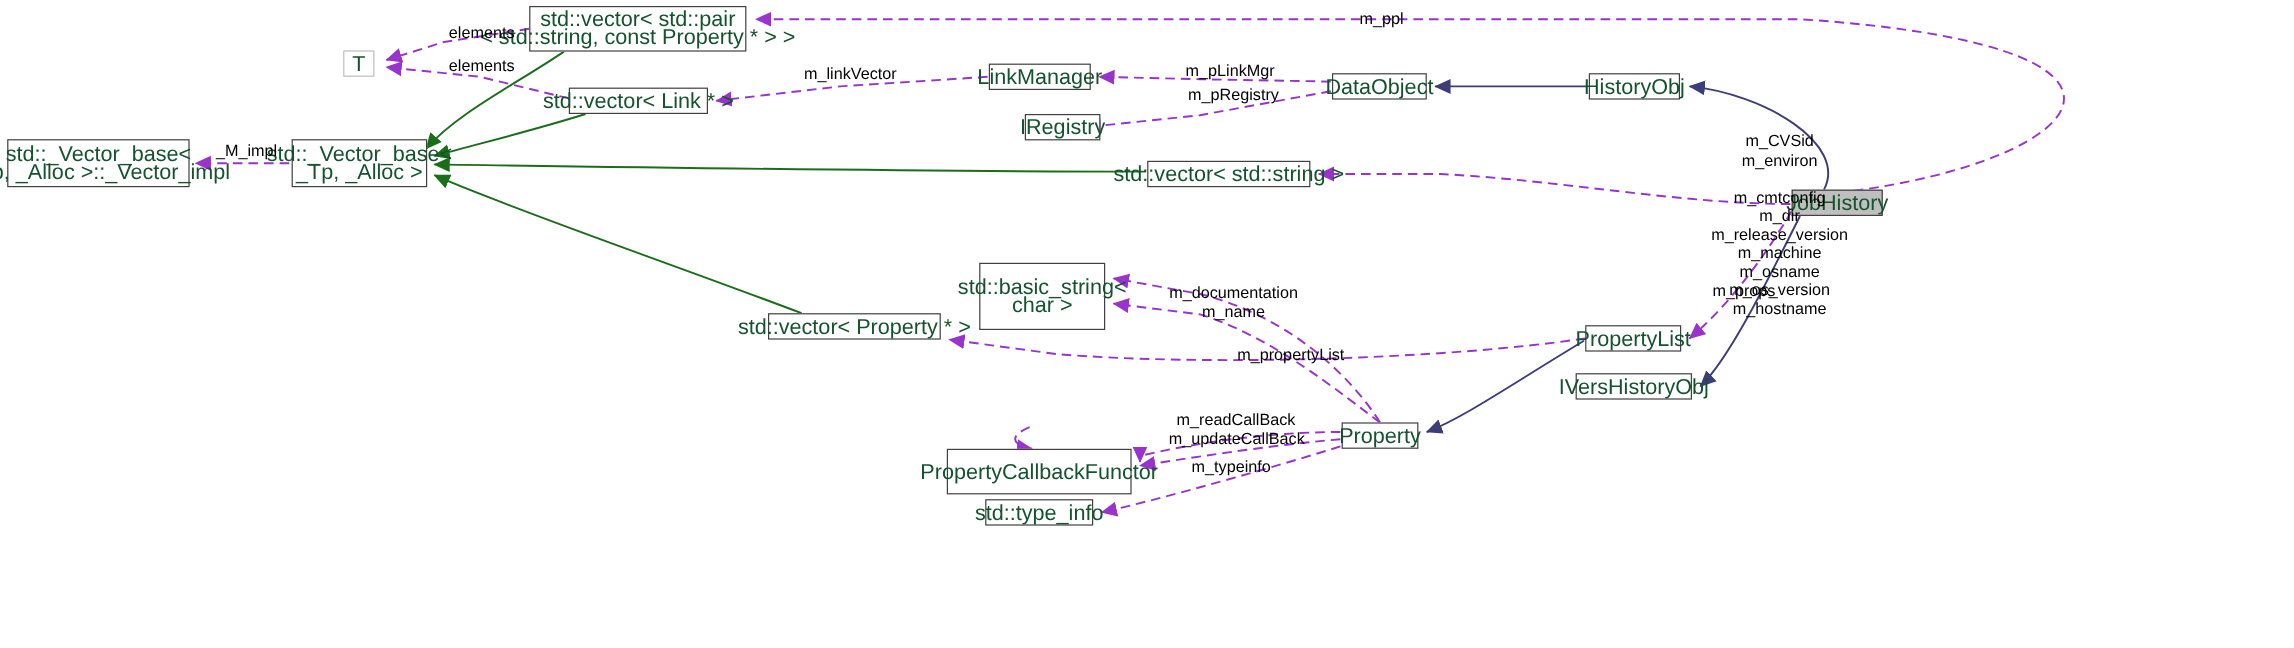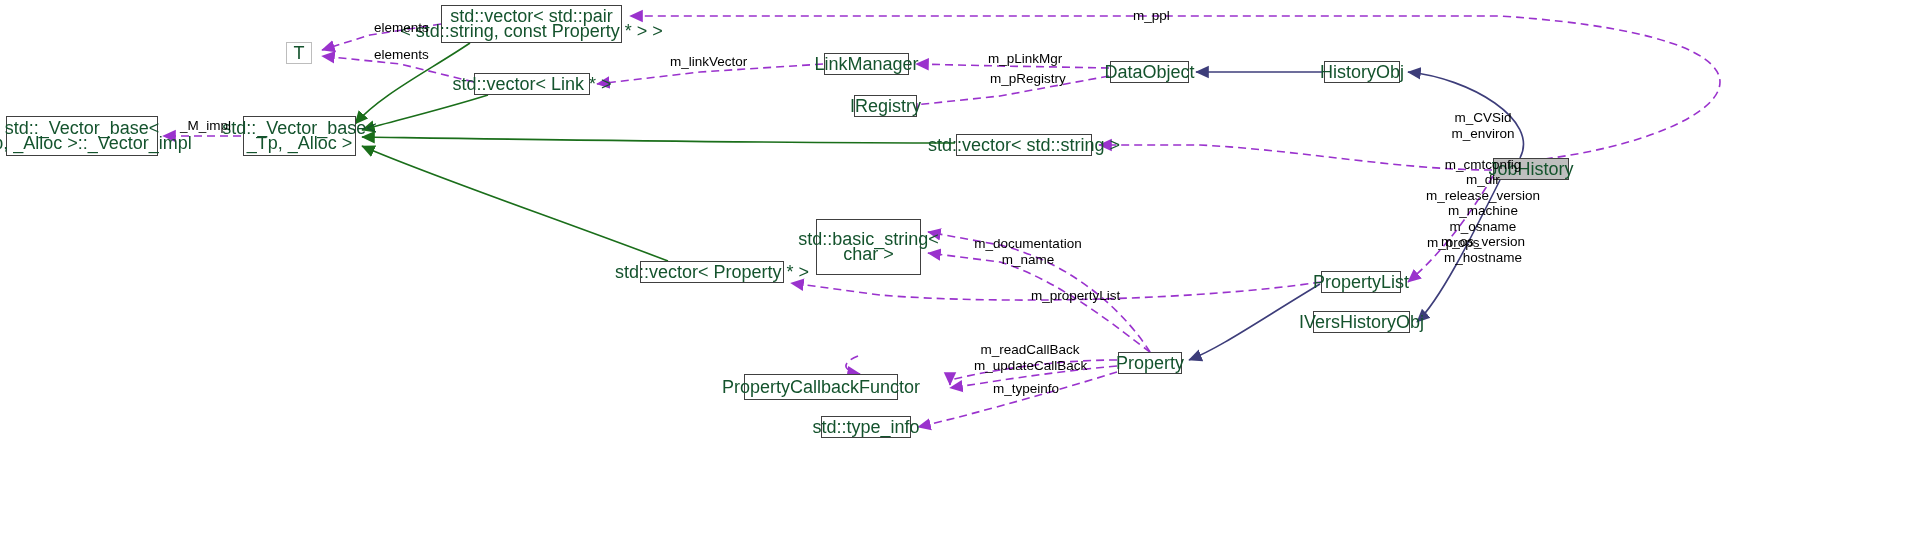--- a/index.html
+++ b/index.html
@@ -136,21 +136,21 @@
 char &gt;</div>
 
   <div class="node plain" style="left:640px;top:261px;width:144px;height:22px;">std::vector&lt; Property * &gt;</div>
 
   <div class="node plain" style="left:1321px;top:271px;width:80px;height:22px;">PropertyList</div>
 
   <div class="node plain" style="left:1313px;top:311px;width:97px;height:22px;">IVersHistoryObj</div>
 
   <div class="node plain" style="left:1118px;top:352px;width:64px;height:22px;">Property</div>
 
-  <div class="node plain" style="left:744px;top:374px;width:154px;height:26px;">PropertyCallbackFunctor</div>
+  <div class="node plain" style="left:789px;top:374px;width:154px;height:38px;">PropertyCallbackFunctor</div>
 
   <div class="node plain" style="left:821px;top:416px;width:90px;height:22px;">std::type_info</div>
 
   <div class="elabel" style="left:180px;top:118px;">_M_impl</div>
   <div class="elabel" style="left:374px;top:20px;">elements</div>
   <div class="elabel" style="left:374px;top:47px;">elements</div>
   <div class="elabel" style="left:670px;top:54px;">m_linkVector</div>
   <div class="elabel" style="left:1133px;top:8px;">m_ppl</div>
   <div class="elabel" style="left:988px;top:51px;">m_pLinkMgr</div>
   <div class="elabel" style="left:990px;top:71px;">m_pRegistry</div>

